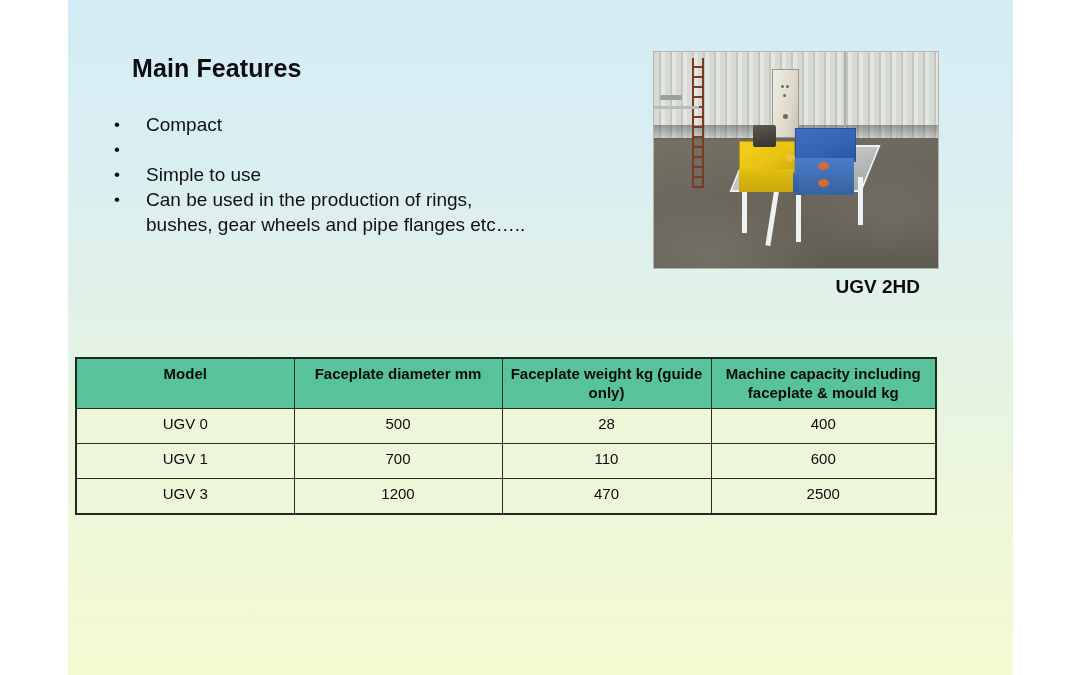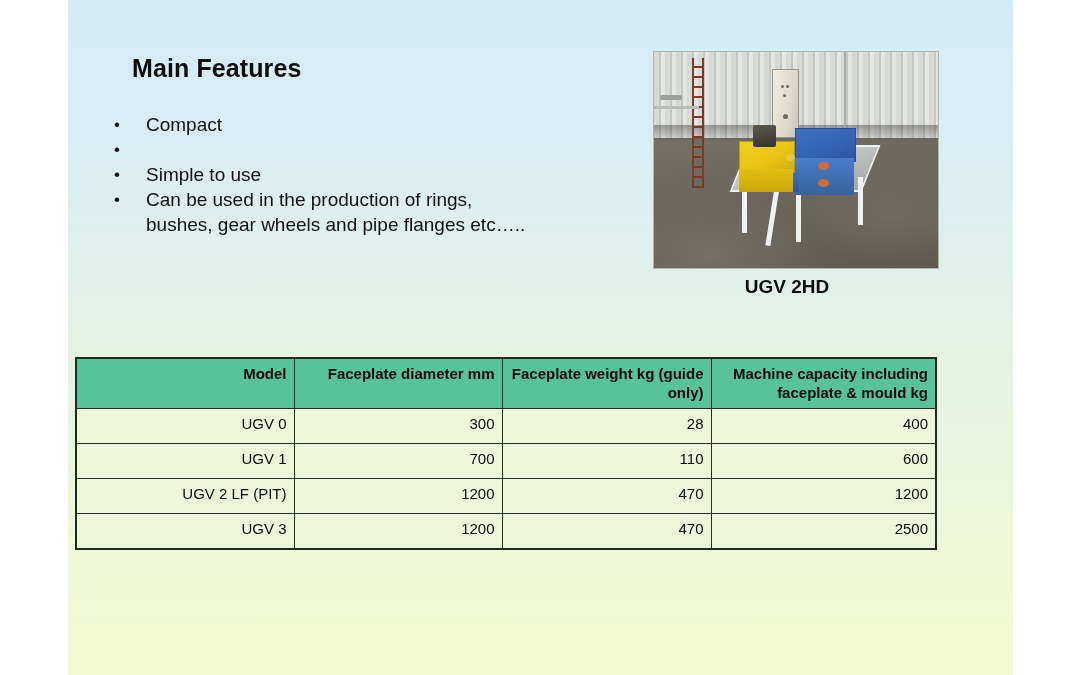--- a/index.html
+++ b/index.html
@@ -223,21 +223,21 @@
   .ph-knob {
     position: absolute;
     left: 46%; top: 47%;
     width: 10px; height: 7px;
     background: #e9c43c;
     border-radius: 50%;
   }
 
   .photo-caption {
     margin-top: 8px;
-    text-align: center;
+    text-align: right;
     font-size: 19px;
     font-weight: bold;
     color: #0d0d0d;
     padding-right: 18px;
   }
 
   
   .spec-table {
     position: absolute;
     left: 7px;
@@ -248,21 +248,21 @@
     border: 2px solid #1c2b1c;
   }
   .spec-table th,
   .spec-table td {
     border: 1px solid #23301f;
     vertical-align: top;
     padding: 5px 7px 6px 7px;
     font-size: 15px;
     line-height: 19px;
     color: #0c0c0c;
-    text-align: right;
+    text-align: center;
   }
   .spec-table th {
     background: #58c29a;
     font-weight: bold;
   }
   .spec-table td {
     background: #eef6d9;
     font-weight: normal;
     height: 23px;
   }
@@ -342,37 +342,31 @@
         <tr>
           <th>Model</th>
           <th>Faceplate diameter mm</th>
           <th>Faceplate weight kg (guide only)</th>
           <th>Machine capacity including faceplate &amp; mould kg</th>
         </tr>
       </thead>
       <tbody>
         <tr>
           <td>UGV 0</td>
-          <td>300</td>
+          <td>500</td>
           <td>28</td>
           <td>400</td>
         </tr>
         <tr>
           <td>UGV 1</td>
           <td>700</td>
           <td>110</td>
           <td>600</td>
         </tr>
         <tr>
-          <td>UGV 2 LF (PIT)</td>
-          <td>1200</td>
-          <td>470</td>
-          <td>1200</td>
-        </tr>
-        <tr>
           <td>UGV 3</td>
           <td>1200</td>
           <td>470</td>
           <td>2500</td>
         </tr>
       </tbody>
     </table>
 
   </div>
 </div>

